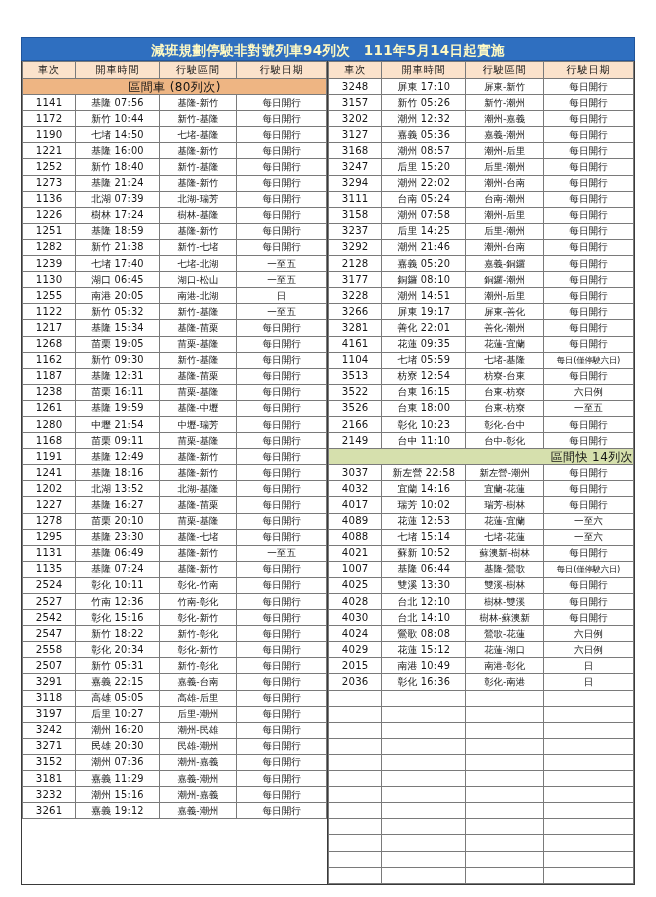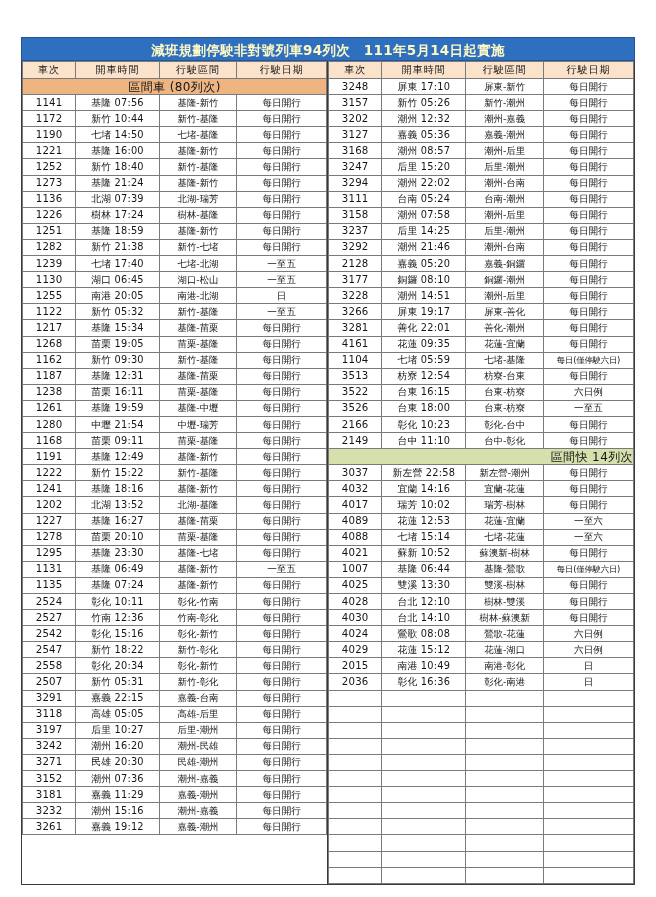--- a/index.html
+++ b/index.html
@@ -271,26 +271,20 @@
               <td class="sec">苗栗-基隆</td>
               <td class="date">每日開行</td>
             </tr>
             <tr>
               <td class="num">1191</td>
               <td class="time">基隆  12:49</td>
               <td class="sec">基隆-新竹</td>
               <td class="date">每日開行</td>
             </tr>
             <tr>
-              <td class="num">1222</td>
-              <td class="time">新竹  15:22</td>
-              <td class="sec">新竹-基隆</td>
-              <td class="date">每日開行</td>
-            </tr>
-            <tr>
               <td class="num">1241</td>
               <td class="time">基隆  18:16</td>
               <td class="sec">基隆-新竹</td>
               <td class="date">每日開行</td>
             </tr>
             <tr>
               <td class="num">1202</td>
               <td class="time">北湖  13:52</td>
               <td class="sec">北湖-基隆</td>
               <td class="date">每日開行</td>

